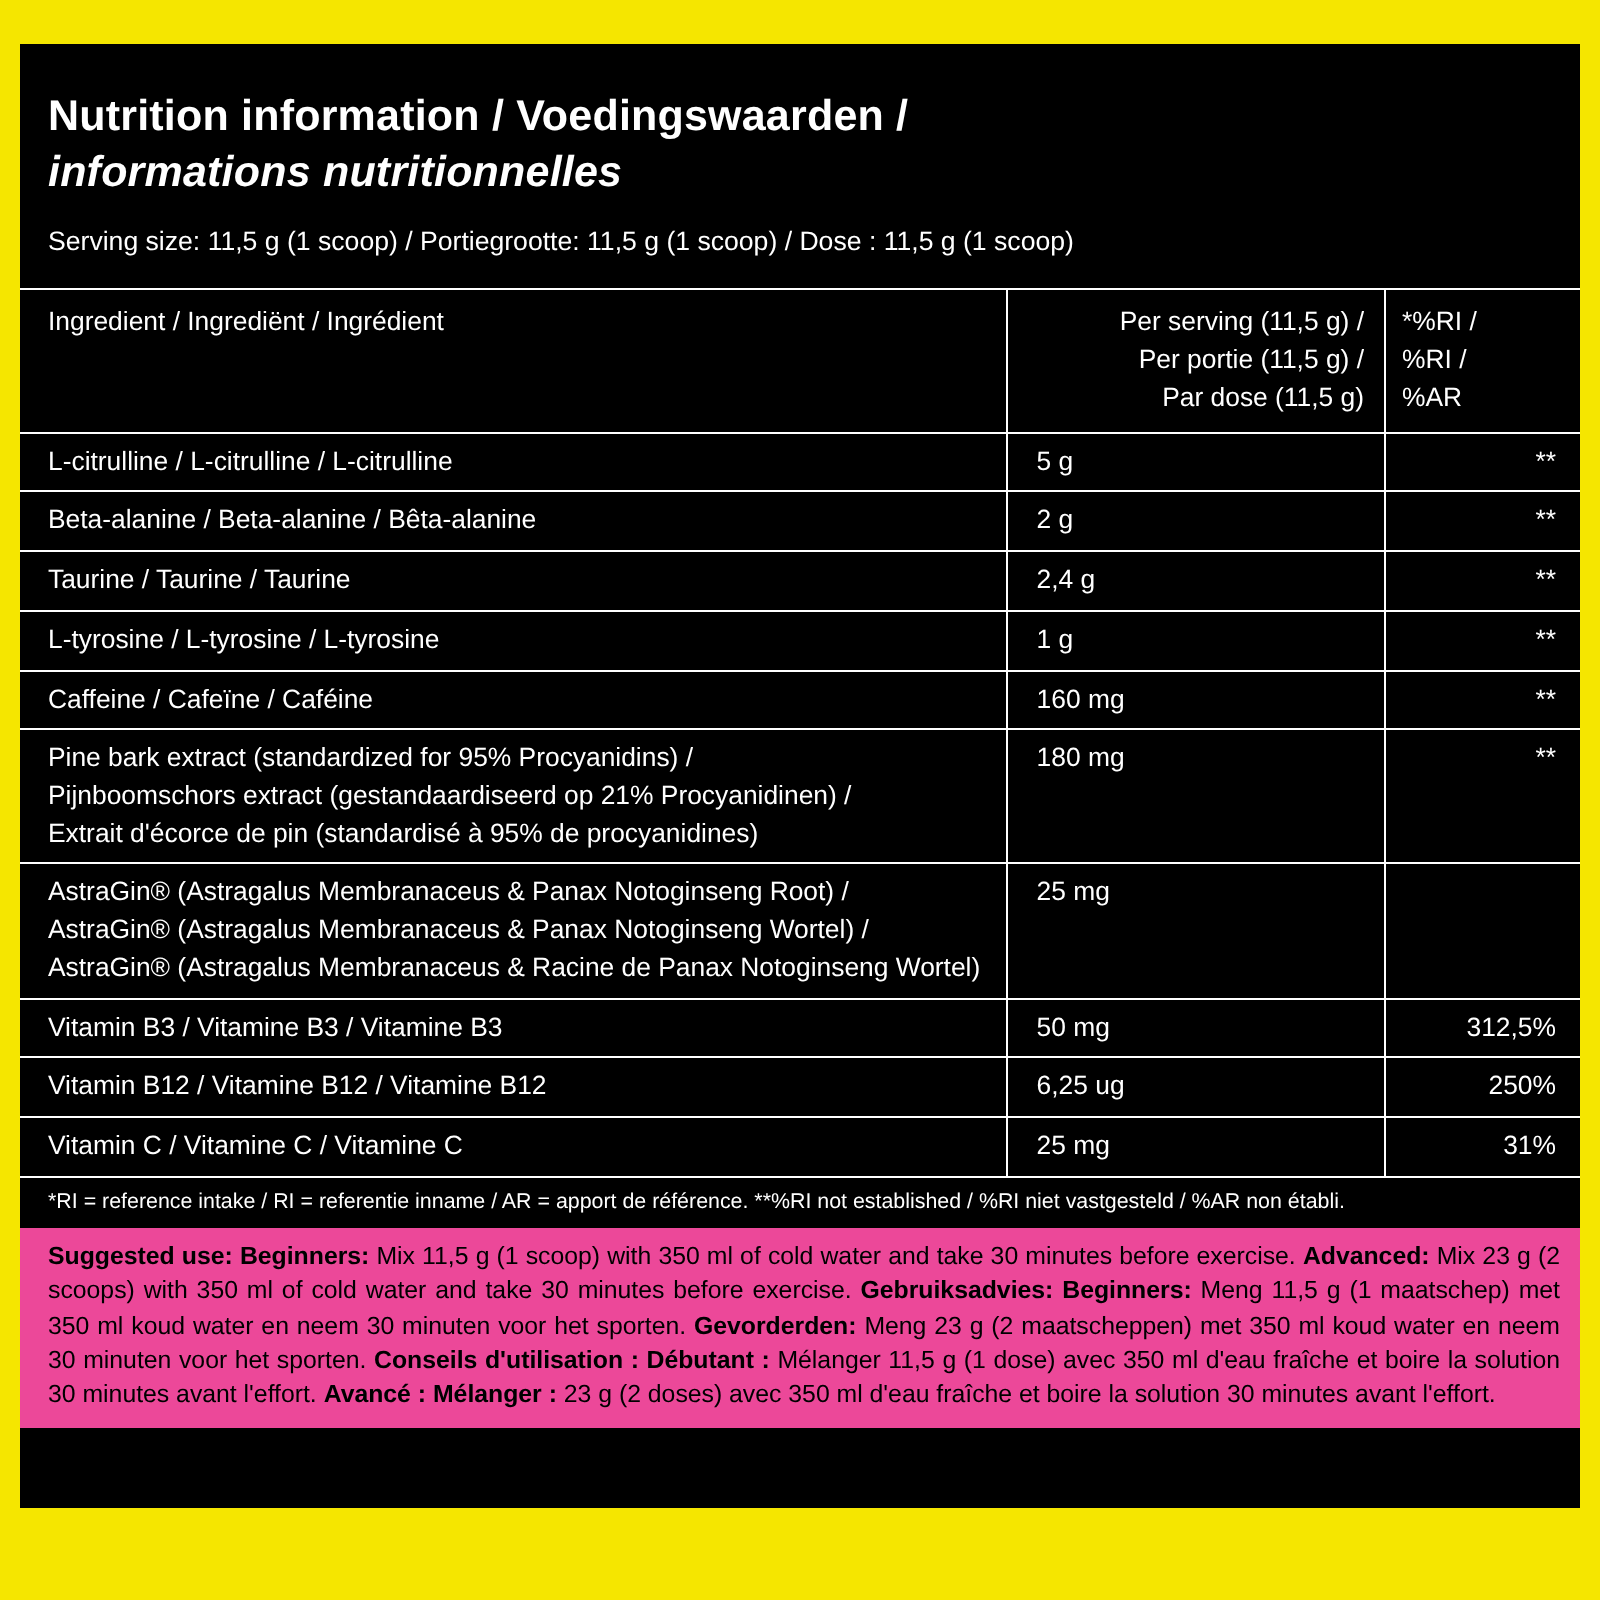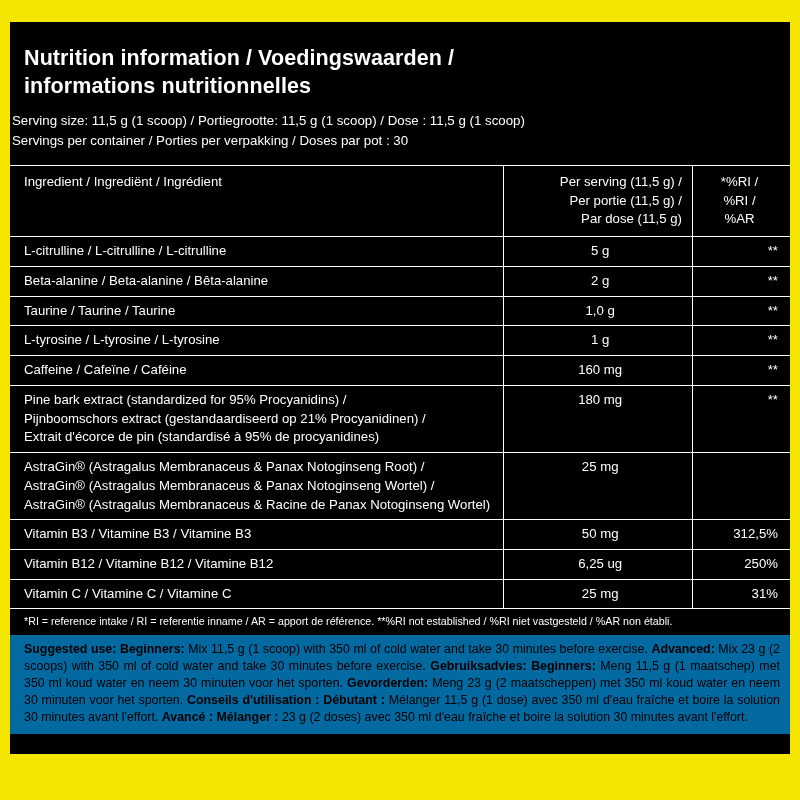--- a/index.html
+++ b/index.html
@@ -55,23 +55,24 @@
   }
   h1.title {
     margin: 0;
     padding: 22px 14px 0 14px;
     font-size: 21.5px;
     font-weight: bold;
     line-height: 1.32;
     letter-spacing: 0.1px;
   }
   h1.title .it {
+    font-style: italic;
   }
   .serving-lines {
-    padding: 10px 14px 0 2px;
+    padding: 10px 14px 0 14px;
     font-size: 13.3px;
     line-height: 1.55;
   }
   table.nutrition {
     width: 100%;
     border-collapse: collapse;
     margin-top: 13px;
     font-size: 13.2px;
   }
   table.nutrition th,
@@ -93,34 +94,34 @@
   table.nutrition thead th.c-ing {
     width: 505px;
   }
   table.nutrition thead th.c-per {
     text-align: right;
     width: 175px;
     border-left: 1.5px solid #ffffff;
     padding-right: 10px;
   }
   table.nutrition thead th.c-ri {
-    text-align: center;
+    text-align: left;
     width: 80px;
     border-left: 1.5px solid #ffffff;
     padding-right: 12px;
     padding-left: 8px;
   }
   table.nutrition tbody td {
     border-top: 1px solid #ffffff;
   }
   table.nutrition tbody tr:first-child td {
     border-top: none;
   }
   table.nutrition tbody td.v-per {
-    text-align: center;
+    text-align: left;
     border-left: 1.5px solid #ffffff;
     padding-right: 10px;
     white-space: nowrap;
   }
   table.nutrition tbody td.v-ri {
     text-align: right;
     border-left: 1.5px solid #ffffff;
     padding-right: 12px;
     padding-left: 8px;
     white-space: nowrap;
@@ -129,21 +130,21 @@
     display: block;
   }
   .footnote {
     border-top: 1.5px solid #ffffff;
     margin: 0 0 0 0;
     padding: 5px 28px 6px 14px;
     font-size: 10.7px;
     line-height: 1.35;
   }
   .usage {
-    background: #0369a1;
+    background: #ec4899;
     color: #000000;
     padding: 6px 10px 8px 14px;
     font-size: 12.4px;
     line-height: 1.38;
     text-align: justify;
   }
   .usage b {
     font-weight: bold;
   }
 </style>
@@ -158,21 +159,20 @@
 
   <div class="content">
 
     <h1 class="title">
       <span>Nutrition information / Voedingswaarden /</span><br>
       <span class="it">informations nutritionnelles</span>
     </h1>
 
     <div class="serving-lines">
       <div>Serving size: 11,5 g (1 scoop) / Portiegrootte: 11,5 g (1 scoop) / Dose : 11,5 g (1 scoop)</div>
-      <div>Servings per container / Porties per verpakking / Doses par pot : 30</div>
     </div>
 
     <table class="nutrition">
       <thead>
         <tr>
           <th class="c-ing">Ingredient / Ingrediënt / Ingrédient</th>
           <th class="c-per">
             <span class="ing-line">Per serving (11,5 g) /</span>
             <span class="ing-line">Per portie (11,5 g) /</span>
             <span class="ing-line">Par dose (11,5 g)</span>
@@ -196,21 +196,21 @@
           <td>
             <span class="ing-line">Beta-alanine / Beta-alanine / Bêta-alanine</span>
           </td>
           <td class="v-per">2 g</td>
           <td class="v-ri">**</td>
         </tr>
         <tr>
           <td>
             <span class="ing-line">Taurine / Taurine / Taurine</span>
           </td>
-          <td class="v-per">1,0 g</td>
+          <td class="v-per">2,4 g</td>
           <td class="v-ri">**</td>
         </tr>
         <tr>
           <td>
             <span class="ing-line">L-tyrosine / L-tyrosine / L-tyrosine</span>
           </td>
           <td class="v-per">1 g</td>
           <td class="v-ri">**</td>
         </tr>
         <tr>

